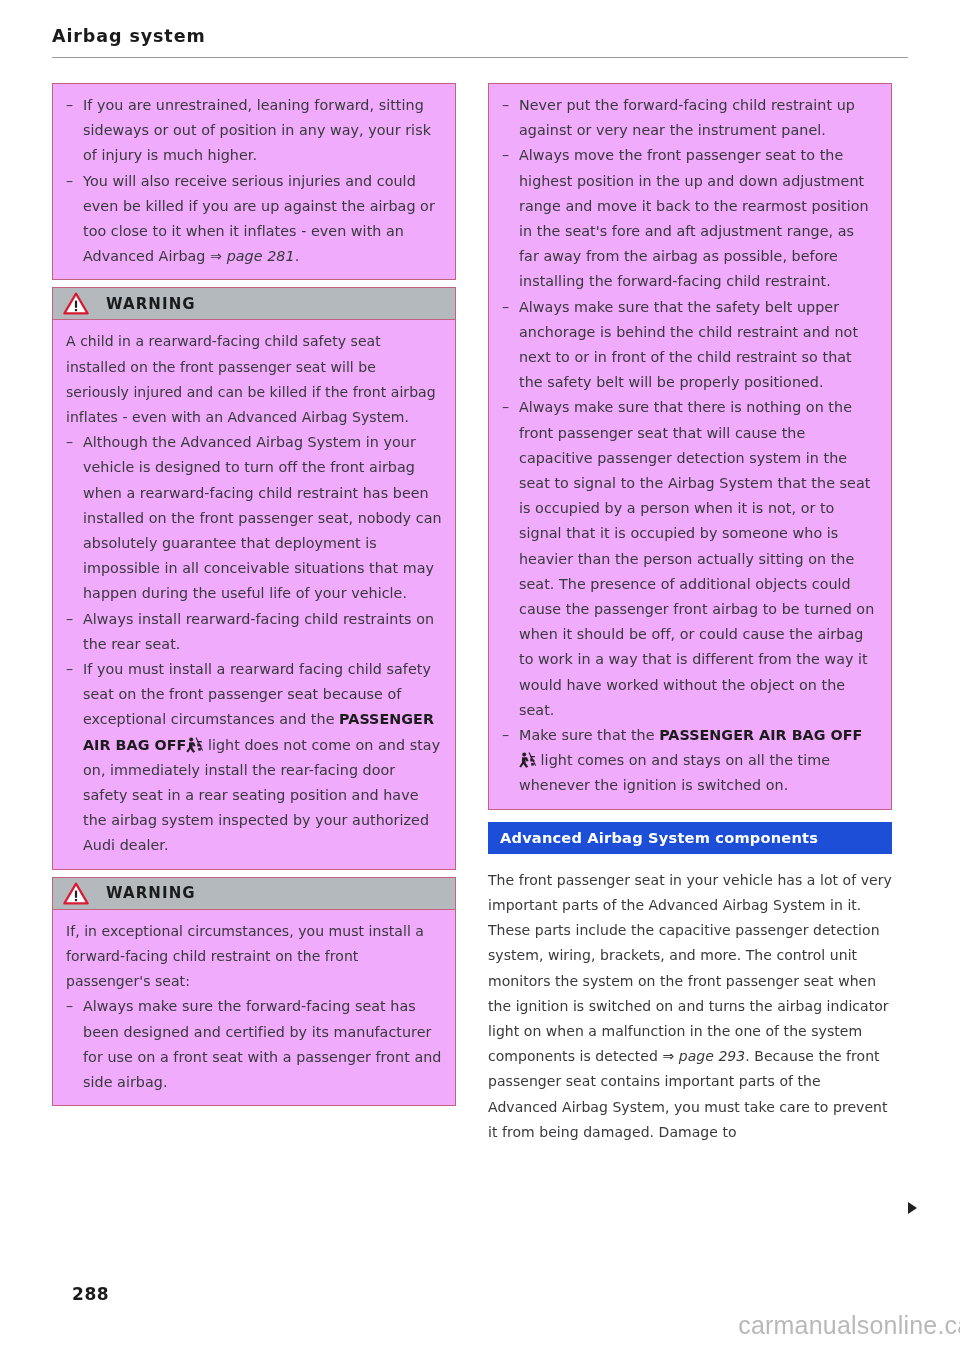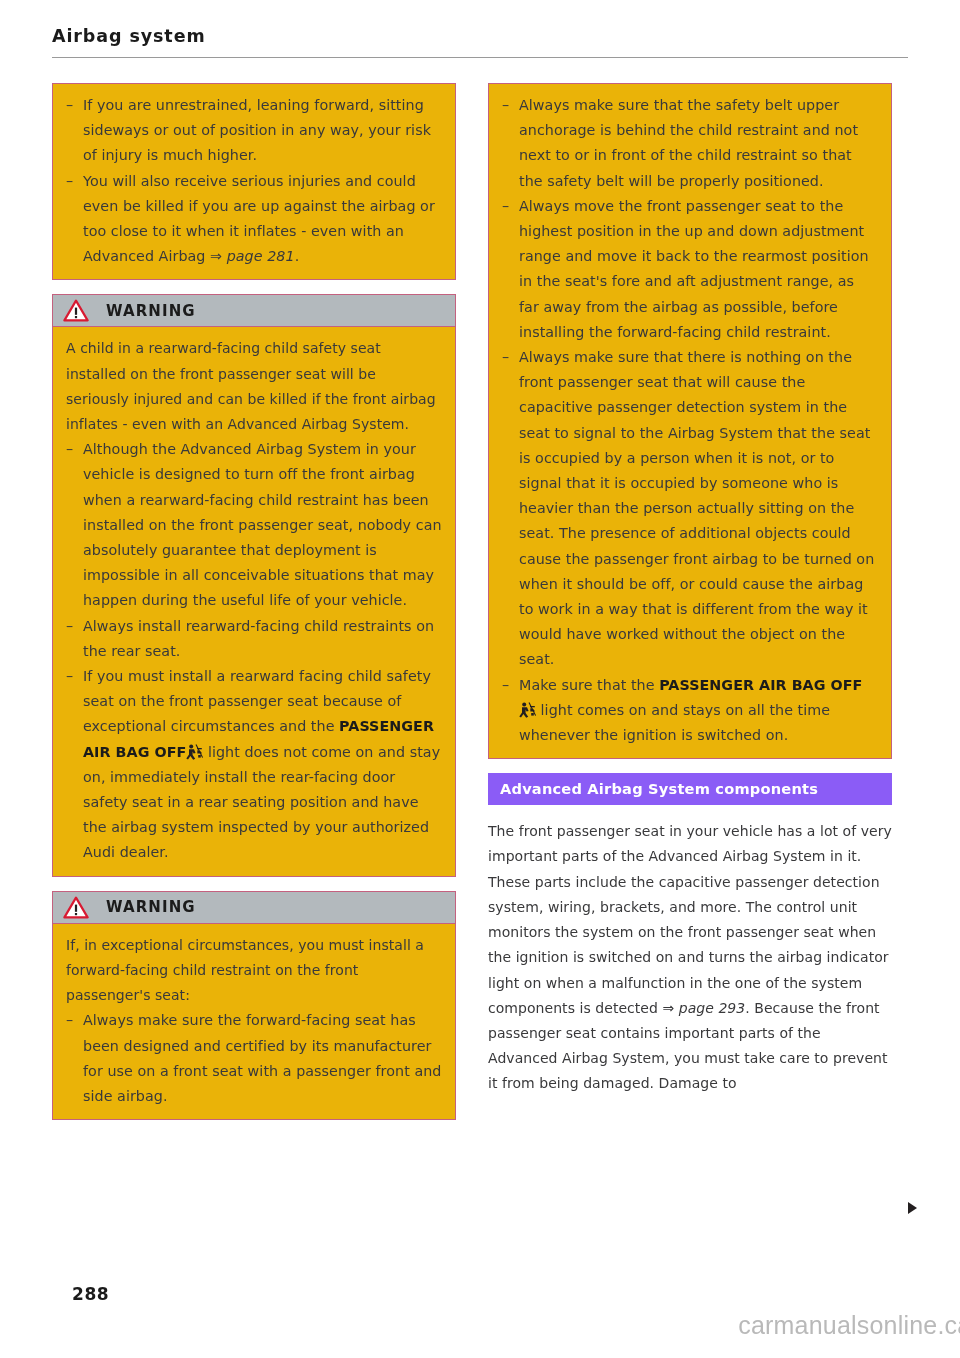--- a/index.html
+++ b/index.html
@@ -52,23 +52,23 @@
     position: absolute;
     top: 83px;
     width: 404px;
   }
   .col-left  { left: 52px; }
   .col-right { left: 488px; }
 
   
   .wbox {
     border: 1.5px solid #c4617f;
-    background: #eab308;
+    background: #f0abfc;
     box-sizing: border-box;
-    margin-bottom: 14px;
+    margin-bottom: 7px;
   }
   .wbox-body {
     padding: 9px 13px 10px 13px;
   }
   .wbox-head {
     background: #b3b9bd;
     display: flex;
     align-items: center;
     padding: 4px 10px 4px 10px;
     gap: 17px;
@@ -123,21 +123,21 @@
   
   .pictogram {
     display: inline-block;
     vertical-align: -3px;
     width: 17px;
     height: 16px;
   }
 
   
   .redhead {
-    background: #8b5cf6;
+    background: #1d4ed8;
     color: #ffffff;
     font-size: 14.6px;
     font-weight: bold;
     letter-spacing: 0.2px;
     padding: 7px 12px 8px 12px;
     margin: 12px 0 14px 0;
     box-sizing: border-box;
   }
 
   
@@ -241,22 +241,23 @@
       </div>
     </div>
 
   </div>
 
   <div class="col col-right">
 
     <div class="wbox">
       <div class="wbox-body">
         <ul class="dashlist">
+          <li>Never put the forward-facing child restraint up against or very near the instrument panel.</li>
+          <li>Always move the front passenger seat to the highest position in the up and down adjustment range and move it back to the rearmost position in the seat's fore and aft adjustment range, as far away from the airbag as possible, before installing the forward-facing child restraint.</li>
           <li>Always make sure that the safety belt upper anchorage is behind the child restraint and not next to or in front of the child restraint so that the safety belt will be properly positioned.</li>
-          <li>Always move the front passenger seat to the highest position in the up and down adjustment range and move it back to the rearmost position in the seat's fore and aft adjustment range, as far away from the airbag as possible, before installing the forward-facing child restraint.</li>
           <li>Always make sure that there is nothing on the front passenger seat that will cause the capacitive passenger detection system in the seat to signal to the Airbag System that the seat is occupied by a person when it is not, or to signal that it is occupied by someone who is heavier than the person actually sitting on the seat. The presence of additional objects could cause the passenger front airbag to be turned on when it should be off, or could cause the airbag to work in a way that is different from the way it would have worked without the object on the seat.</li>
           <li><span>Make sure that the </span><b class="strong">PASSENGER AIR BAG OFF</b><span><span class="pictogram">
               <svg viewBox="0 0 17 16" xmlns="http://www.w3.org/2000/svg">
                 <circle cx="5.2" cy="2.6" r="2.0" fill="#231f20"></circle>
                 <path d="M3.0 5.2 L8.0 5.2 L9.6 9.0 L7.6 9.6 L6.6 7.4 L6.6 11.0 L9.2 14.8 L7.2 15.8 L4.4 12.0 L2.0 15.6 L0.3 14.4 L3.0 10.4 Z" fill="#231f20"></path>
                 <path d="M11.0 4.0 L15.8 4.0 L15.8 5.3 L11.0 5.3 Z" fill="#231f20"></path>
                 <path d="M11.3 6.2 C13.6 6.2 15.6 7.6 15.8 9.6 L11.3 9.6 Z" fill="#231f20"></path>
                 <rect x="12.2" y="11.0" width="2.6" height="2.6" fill="#231f20"></rect>
                 <path d="M10.0 0.6 L16.6 13.6" stroke="#231f20" stroke-width="1.1" fill="none"></path>
               </svg></span></span><span> light comes on and stays on all the time whenever the ignition is switched on.</span></li>

